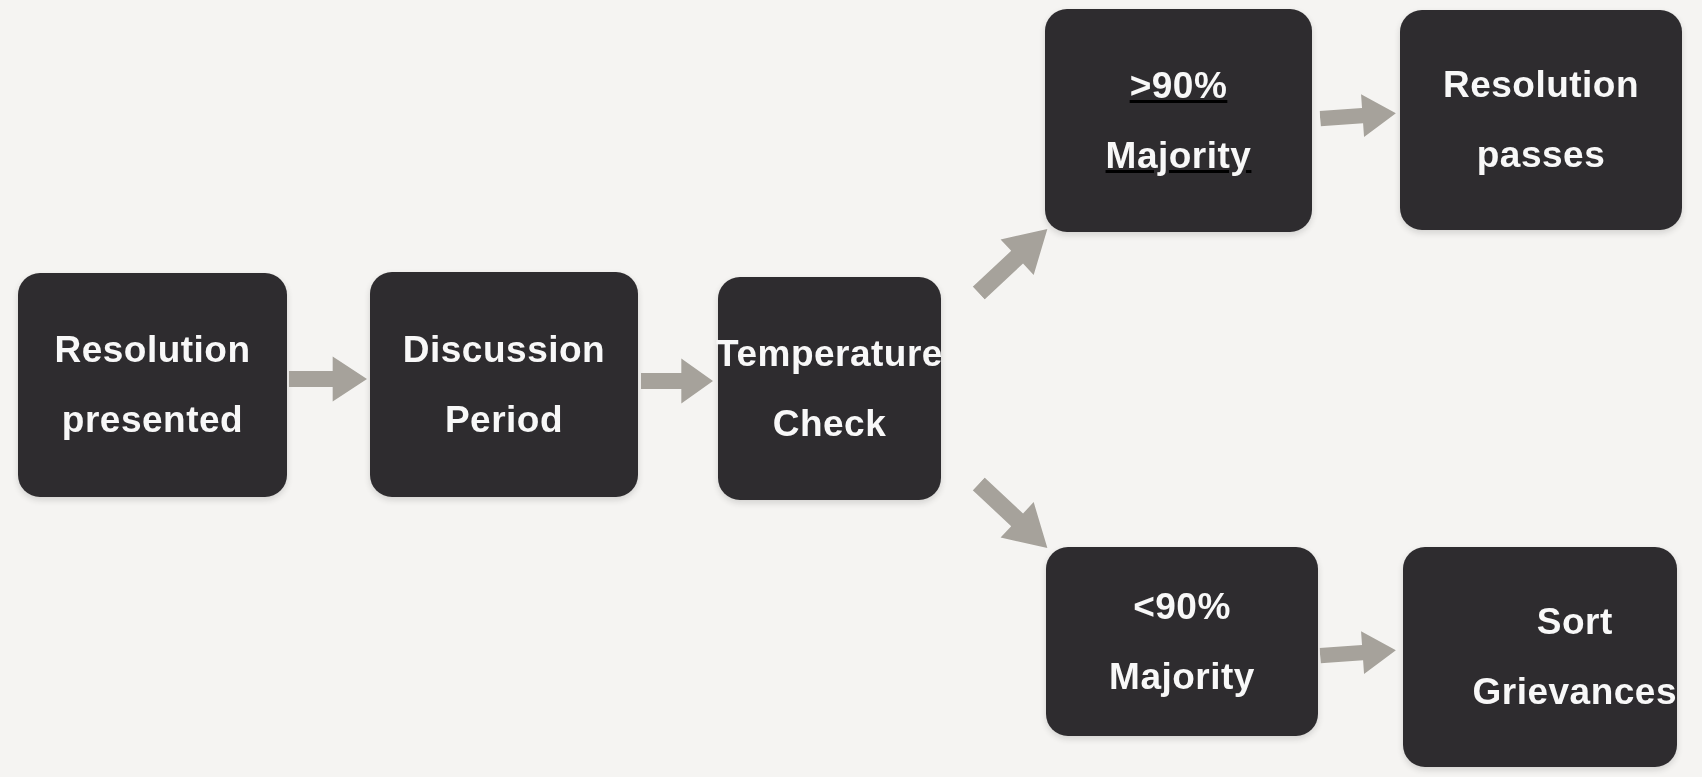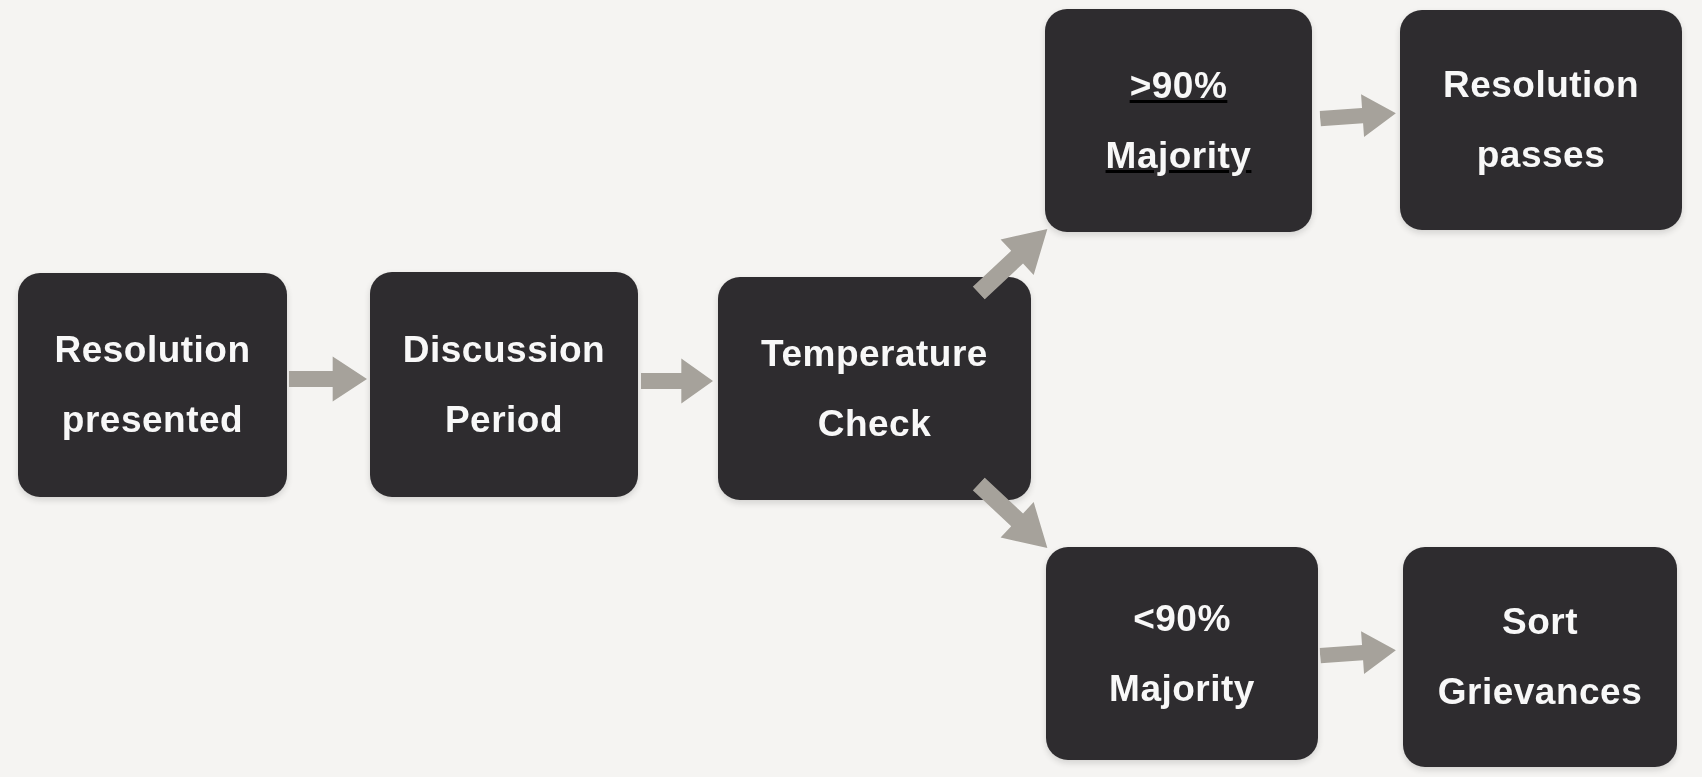--- a/index.html
+++ b/index.html
@@ -56,41 +56,41 @@
   <div class="node" style="left:18px; top:273px; width:269px; height:224px;">
     <span class="node-label">Resolution
 presented</span>
   </div>
 
   <div class="node" style="left:370px; top:272px; width:268px; height:225px;">
     <span class="node-label">Discussion
 Period</span>
   </div>
 
-  <div class="node" style="left:718px; top:277px; width:313px; height:223px;">
+  <div class="node" style="left:718px; top:277px; width:223px; height:223px;">
     <span class="node-label">Temperature
 Check</span>
   </div>
 
   <div class="node" style="left:1045px; top:9px; width:267px; height:223px;text-decoration:underline;">
     <span class="node-label">&gt;90%
 Majority</span>
   </div>
 
   <div class="node" style="left:1400px; top:10px; width:282px; height:220px;">
     <span class="node-label">Resolution
 passes</span>
   </div>
 
-  <div class="node" style="left:1046px; top:547px; width:272px; height:213px;">
+  <div class="node" style="left:1046px; top:547px; width:272px; height:189px;">
     <span class="node-label">&lt;90%
 Majority</span>
   </div>
 
-  <div class="node" style="left:1403px; top:547px; width:274px; height:220px;">
+  <div class="node" style="left:1403px; top:547px; width:274px; height:220px;justify-content:flex-end;">
     <span class="node-label">Sort
 Grievances</span>
   </div>
 
   <div class="connector" style="left:289px; top:355px; width:78px; height:48px;">
     <svg viewBox="0 0 100 60" preserveAspectRatio="none">
       <polygon points="0,20 56,20 56,2 100,30 56,58 56,40 0,40"></polygon>
     </svg>
   </div>
 

